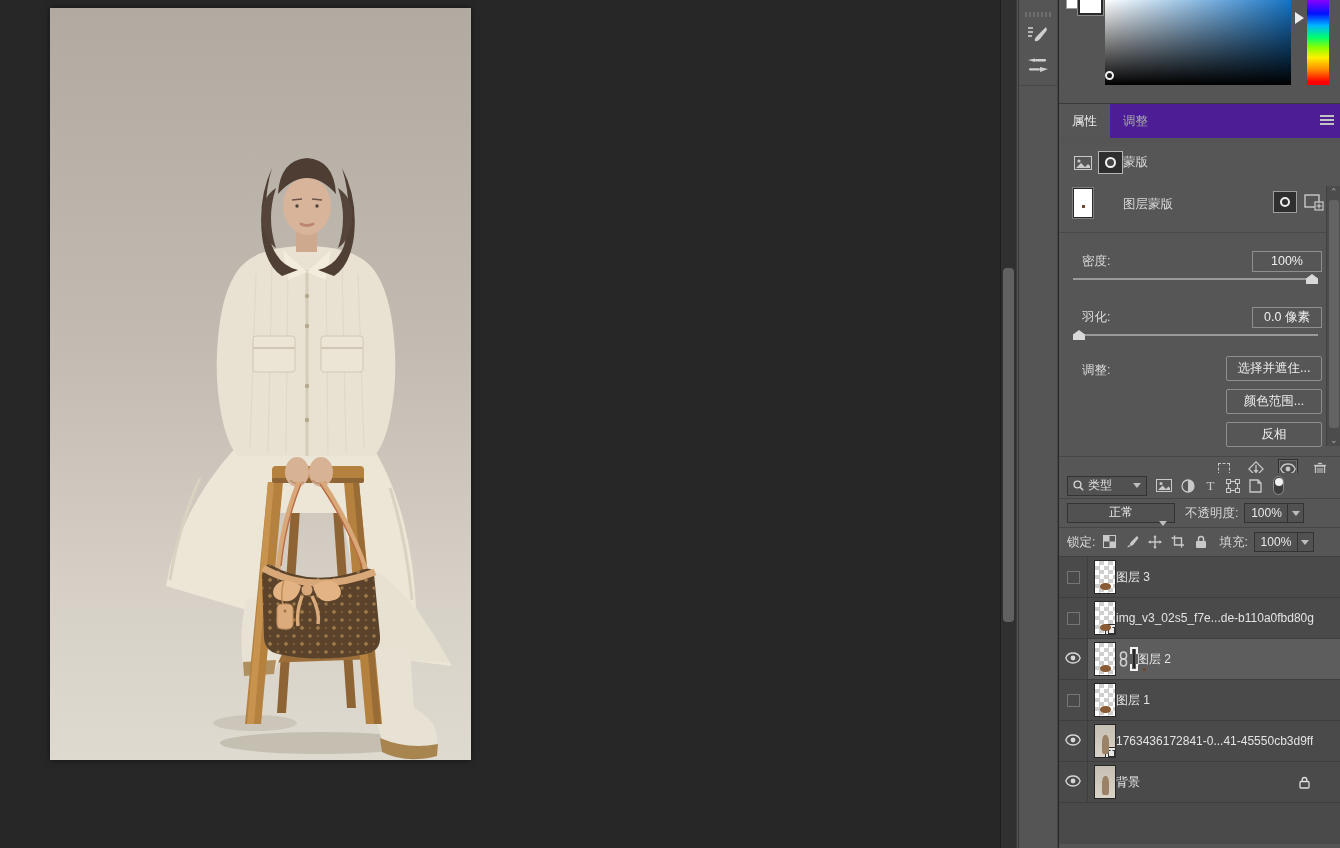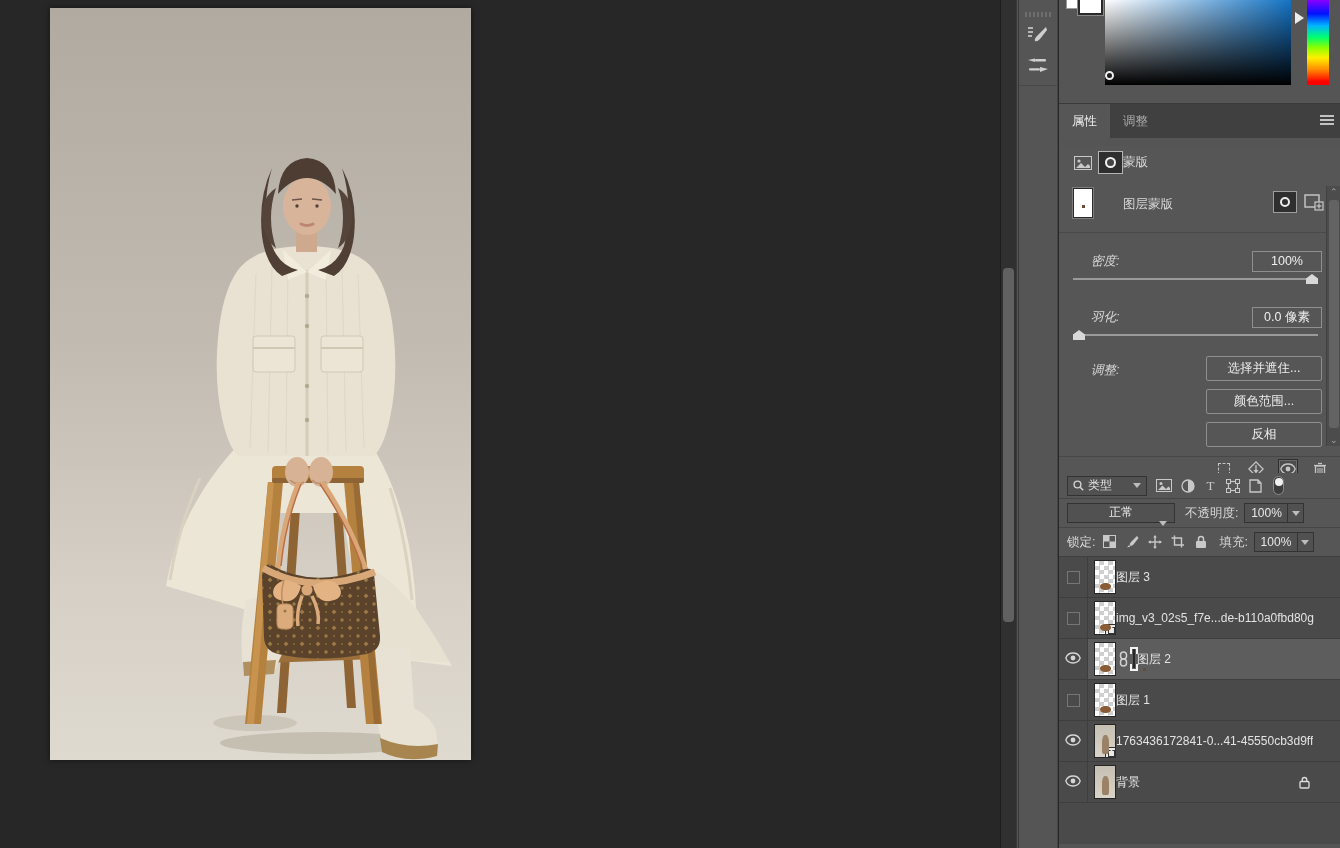--- a/index.html
+++ b/index.html
@@ -30,48 +30,48 @@
   .sb-field { position:absolute; left:46px; top:0; width:186px; height:85px;
     background:linear-gradient(to bottom, rgba(0,0,0,0) 0%, #000 100%),
                linear-gradient(to right, #ffffff 0%, #1473c4 100%); }
   .picker-ring { position:absolute; left:0px; top:71px; width:9px; height:9px; border:2px solid #f0f0f0; border-radius:50%; }
   .hue-strip { position:absolute; left:248px; top:0; width:22px; height:85px;
     background:linear-gradient(to bottom,#8a00ff 0%,#0012ff 16%,#00b4ff 30%,#00ff6e 44%,#8cff00 56%,#fff000 68%,#ff8a00 82%,#ff0000 96%,#ff0000 100%); }
   .hue-arrow { position:absolute; left:236px; top:12px; width:0; height:0;
     border-top:6px solid transparent; border-bottom:6px solid transparent; border-left:9px solid #ececec; }
 
   
-  .tabbar { position:relative; height:34px; background:#404040; display:flex; align-items:center; }
+  .tabbar { position:relative; height:34px; background:#4c1d95; display:flex; align-items:center; }
   .tab { padding:0 13px; line-height:34px; font-size:12.5px; color:#a8a8a8; cursor:pointer; white-space:nowrap; }
   .tab.active { background:#565656; color:#ededed; }
   .panel-menu { position:absolute; right:6px; top:11px; color:#c2c2c2; cursor:pointer; }
   .panel-menu .bar { display:block; width:14px; height:2px; background:#c2c2c2; margin-bottom:2px; }
 
   
   .props-panel { height:369px; border-bottom:2px solid #3a3a3a; }
   .props-content { position:relative; height:335px; background:#565656; font-size:12.5px; color:#d8d8d8;margin-top:8px; }
   .small-btn { position:absolute; display:flex; align-items:center; justify-content:center; color:#c9c9c9; }
   .btn-pixelmask { left:13px; top:7px; width:22px; height:20px; }
   .btn-maskmode { left:39px; top:5px; width:25px; height:23px; background:#2e2e2e; border:1px solid #b5b5b5; }
   .circle-glyph { width:11px; height:11px; border:2px solid #f2f2f2; border-radius:50%; background:#444; }
   .masks-label { position:absolute; left:64px; top:8px; }
   .mask-thumb { position:absolute; left:14px; top:42px; width:20px; height:30px; background:#fff; border:1px solid #2a2a2a; outline:1px solid #7d7d7d; }
   .mask-thumb::after { content:""; position:absolute; left:8px; top:16px; width:3px; height:3px; background:#6a4a33; }
   .layer-mask-label { position:absolute; left:64px; top:50px; }
   .mask-badge { left:214px; top:45px; width:24px; height:22px; background:#2f2f2f; border:1px solid #9e9e9e; }
   .mask-badge .circle-glyph { width:10px; height:10px; border-color:#ededed; background:#2f2f2f; }
   .add-mask { left:244px; top:46px; width:22px; height:20px; }
   .props-div { position:absolute; left:0; right:0; top:86px; border-top:1px solid #494949; }
-  .prop-label { position:absolute; left:32px;font-style:italic; }
+  .prop-label { position:absolute; left:23px; }
   .value-box { position:absolute; right:18px; width:70px; height:21px; background:#565656; border:1px solid #8f8f8f; color:#efefef; text-align:center; line-height:19px; font-size:12.5px; }
   .slider { position:absolute; left:14px; right:22px; height:10px; }
   .slider .track { position:absolute; left:0; right:0; top:4px; height:2px; background:#9a9a9a; }
   .slider .knob { position:absolute; top:0; width:12px; height:10px; background:#d8d8d8;
     clip-path:polygon(50% 0,100% 45%,100% 100%,0 100%,0 45%); }
-  .prop-btn { position:absolute; right:18px; width:116px; height:25px; background:#565656; border:1px solid #8f8f8f; border-radius:2px; color:#ececec; font-size:12.5px; text-align:center; line-height:23px; cursor:pointer; }
+  .prop-btn { position:absolute; right:18px; width:96px; height:25px; background:#565656; border:1px solid #8f8f8f; border-radius:2px; color:#ececec; font-size:12.5px; text-align:center; line-height:23px; cursor:pointer; }
   .props-footer { position:absolute; left:0; right:0; top:310px; height:25px; border-top:1px solid #474747; display:flex; justify-content:flex-end; align-items:center; gap:12px; padding-right:10px; }
   .foot-icon { color:#c6c6c6; display:flex; align-items:center; justify-content:center; width:20px; height:20px; }
   .foot-icon.pressed { background:#4d4d4d; border:1px solid #2e2e2e; box-shadow:inset 0 0 0 1px #6b6b6b; }
   .dashed-sq { width:12px; height:12px; border:1px dashed #c6c6c6; }
   .props-scroll { position:absolute; right:0; top:40px; width:14px; height:260px; background:#4c4c4c; border-left:1px solid #414141; }
   .props-scroll .sthumb { position:absolute; left:2px; top:14px; width:10px; height:228px; background:#636363; border-radius:3px; }
   .chev { position:absolute; left:3px; width:8px; height:8px; color:#a8a8a8; font-size:9px; line-height:8px; }
   .chev.up { top:2px; } .chev.dn { bottom:2px; }
 
   

